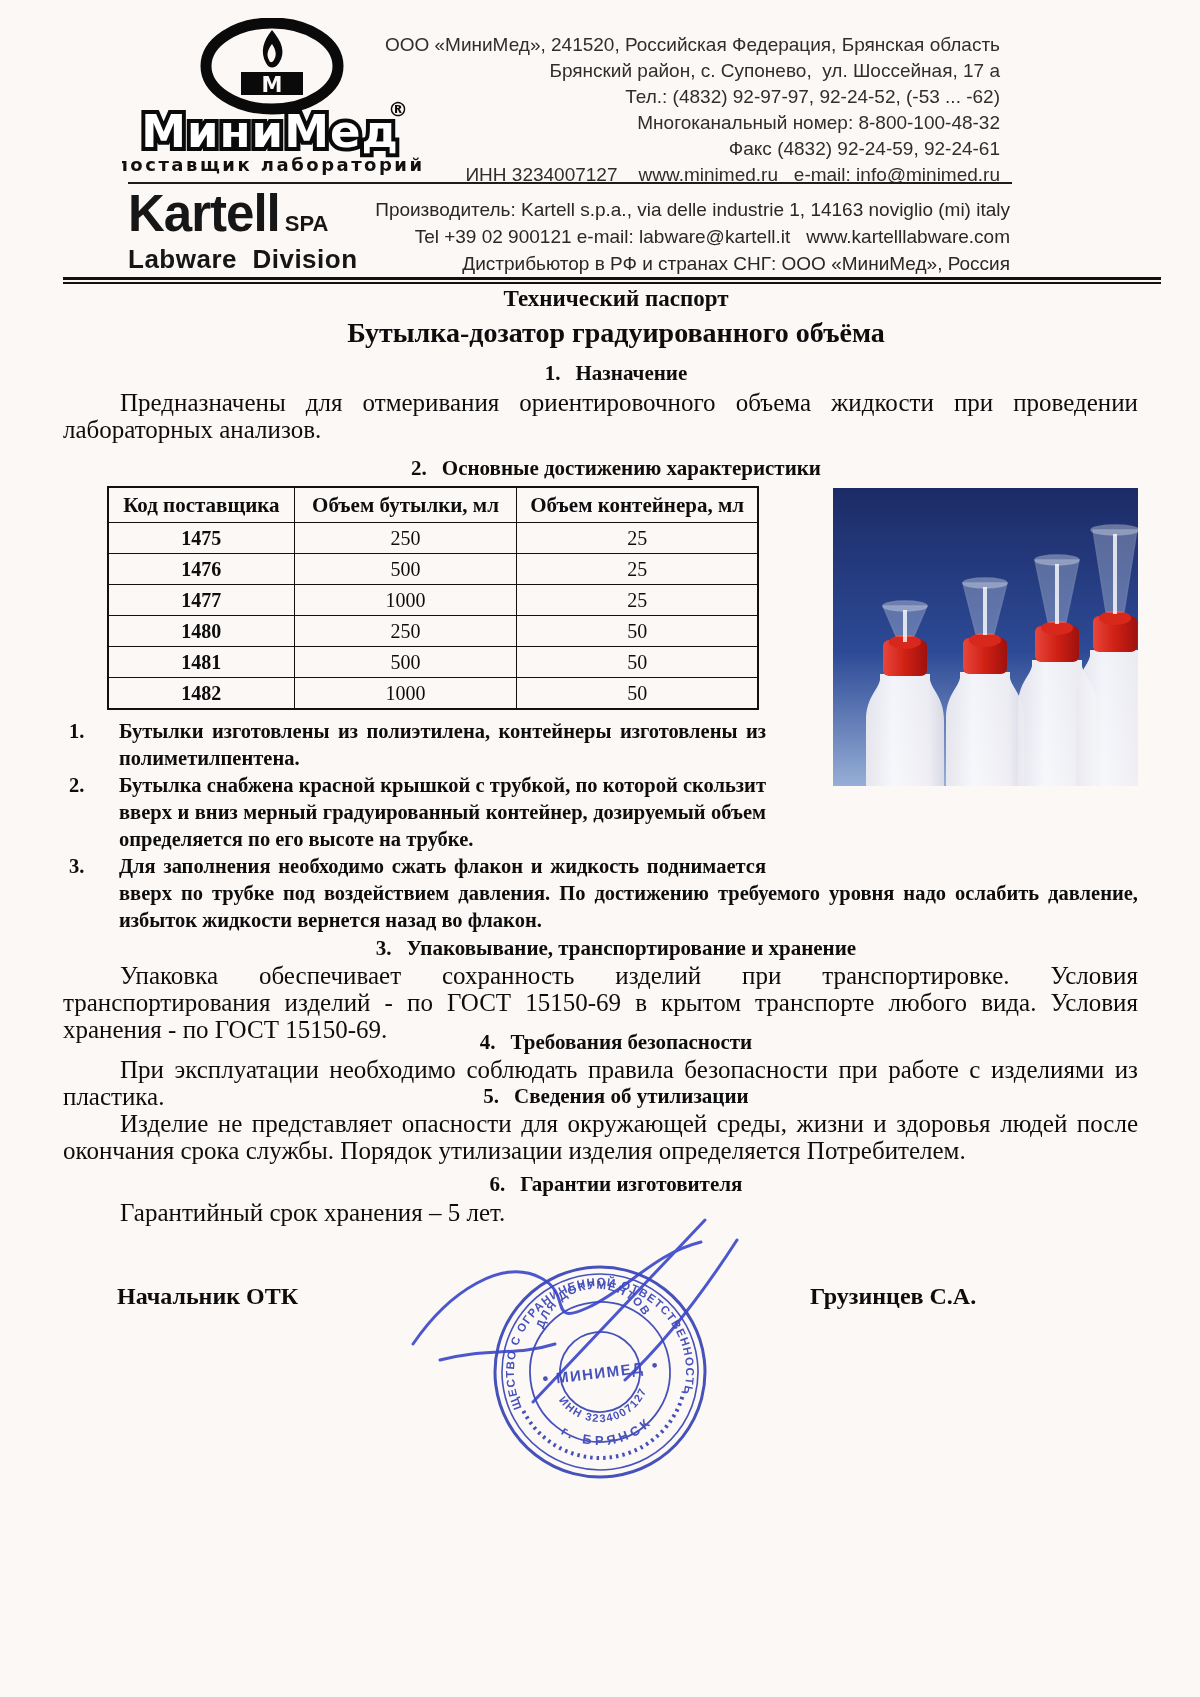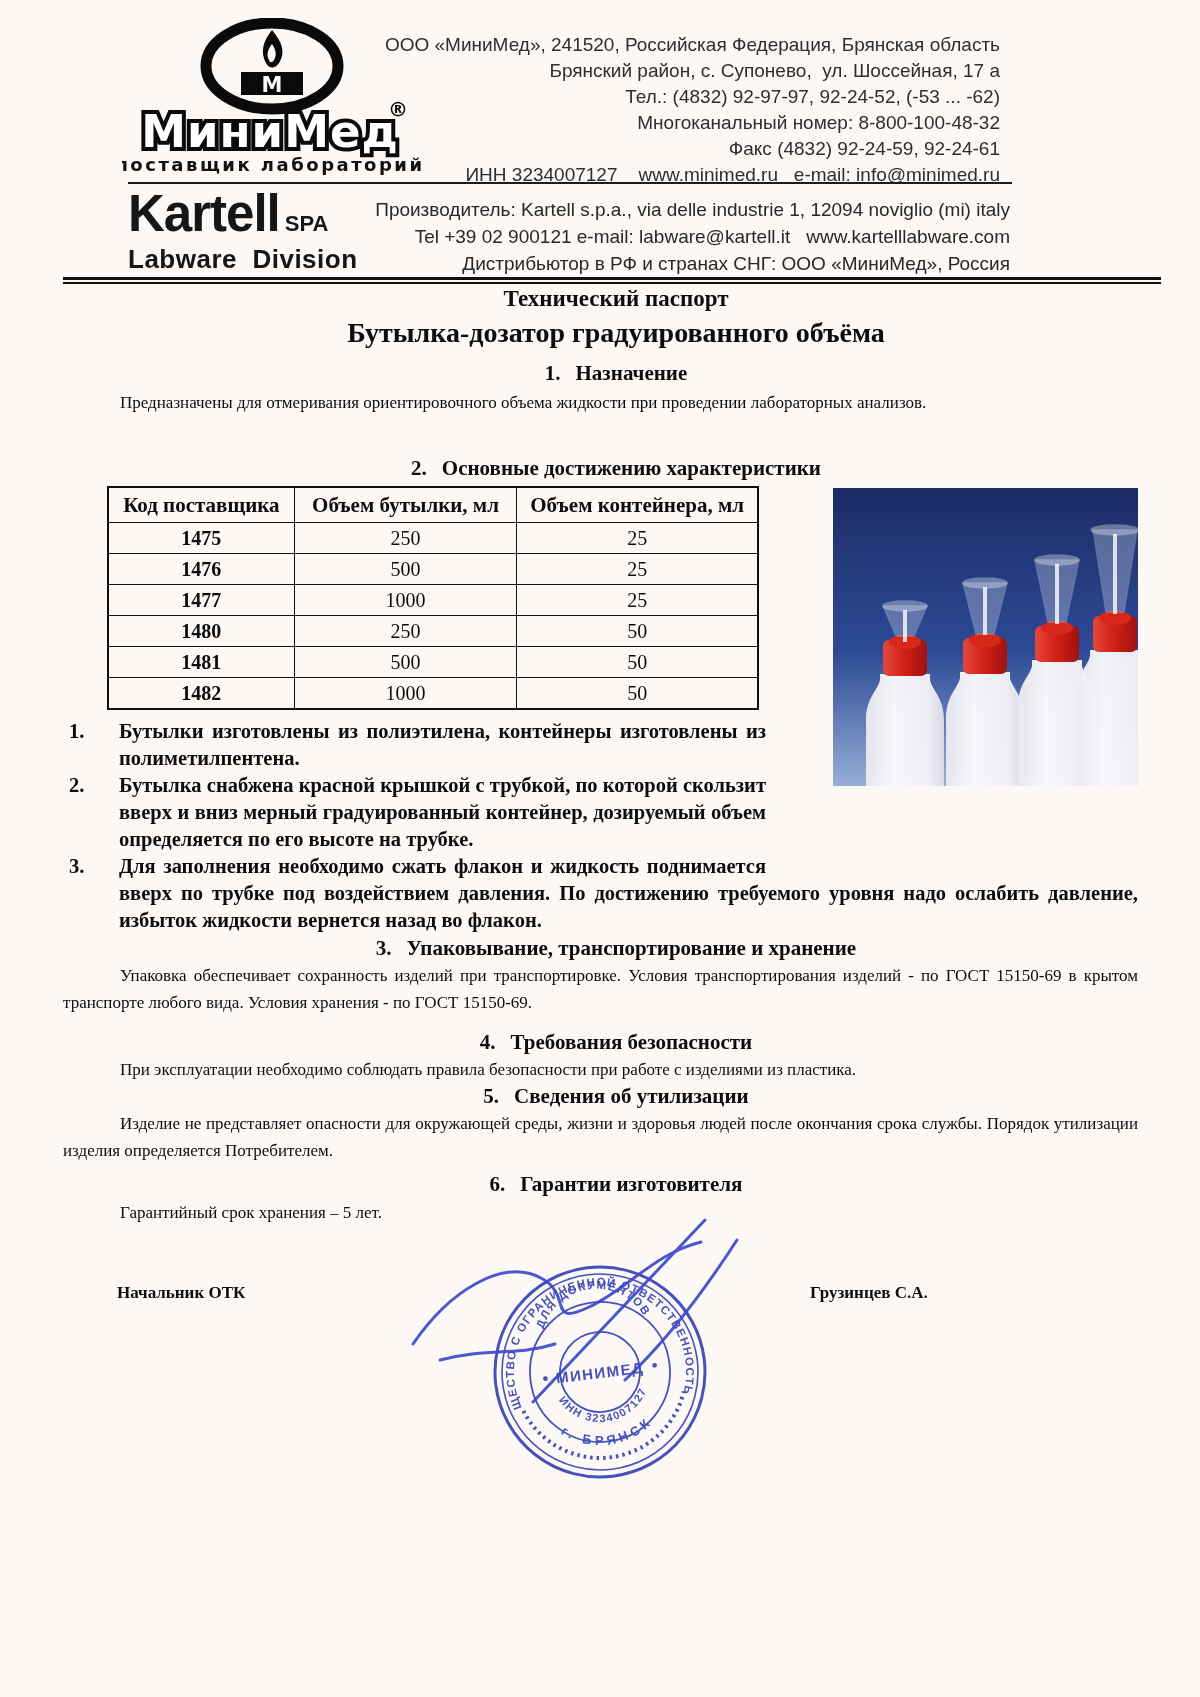--- a/index.html
+++ b/index.html
@@ -21,38 +21,38 @@
   .kartell-right{position:absolute;top:196px;right:190px;text-align:right;
     font-family:"Liberation Sans", sans-serif;font-size:19px;line-height:27px;color:#282828;}
   .rule-2{position:absolute;top:277px;left:63px;width:1098px;height:7px;
     border-top:3px solid #111;border-bottom:2px solid #111;box-sizing:border-box;}
   
   .center{position:absolute;left:16px;width:1200px;text-align:center;}
   .banner{top:286px;font-size:23px;font-weight:bold;}
   .doc-title{top:317px;font-size:28px;font-weight:bold;}
   .sec-head{font-size:21px;font-weight:bold;}
   .sec-num{margin-right:15px;}
-  .para{position:absolute;left:63px;width:1075px;font-size:17px;line-height:27px;
+  .para{position:absolute;left:63px;width:1075px;font-size:25px;line-height:27px;
     text-align:justify;text-indent:57px;}
   
   .main-flow{position:absolute;left:63px;top:486px;width:1075px;}
   .photo-float{float:right;width:372px;height:385px;}
   .photo{display:block;margin-left:67px;margin-top:2px;}
   table.spec{border-collapse:collapse;margin-left:44px;width:652px;}
   table.spec th,table.spec td{border:1.5px solid #111;text-align:center;padding:0;}
   table.spec th{font-size:21px;height:34px;}
   table.spec td{font-size:20px;height:30px;}
   table.spec td.code{font-weight:bold;}
   table.spec{border:2px solid #111;}
   .notes{margin-top:8px;font-weight:bold;}
   .note{font-size:20.5px;line-height:27px;text-align:justify;
     padding-left:50px;text-indent:-50px;margin:0 0 0 6px;}
   .note-num{display:inline-block;width:50px;text-indent:0;}
   
-  .sig-label{position:absolute;font-size:17px;font-weight:bold;}
+  .sig-label{position:absolute;font-size:24px;font-weight:bold;}
   .stamp-svg{position:absolute;left:385px;top:1192px;}
   .stamp-arc-text{font-family:"Liberation Sans", sans-serif;font-weight:bold;}
 </style>
 </head>
 <body>
 
 <div class="page">
 
   <svg class="logo-svg" width="300" height="158" viewBox="0 0 300 158">
     <g>
@@ -76,21 +76,21 @@
     <div>ИНН 3234007127&nbsp;&nbsp;&nbsp;&nbsp;www.minimed.ru&nbsp;&nbsp;&nbsp;e-mail: info@minimed.ru</div>
   </div>
 
   <div class="rule-1"></div>
 
   <div class="kartell">
     <div><span class="k-name">Kartell</span><span class="k-spa">SPA</span></div>
     <div class="k-div">Labware&nbsp; Division</div>
   </div>
   <div class="kartell-right">
-    <div>Производитель: Kartell s.p.a., via delle industrie 1, 12094 noviglio (mi) italy</div>
+    <div>Производитель: Kartell s.p.a., via delle industrie 1, 14163 noviglio (mi) italy</div>
     <div>Tel +39 02 900121  e-mail: labware@kartell.it&nbsp;&nbsp; www.kartelllabware.com</div>
     <div>Дистрибьютор в РФ и странах СНГ: ООО «МиниМед», Россия</div>
   </div>
 
   <div class="rule-2"></div>
 
   <div class="center banner">Технический паспорт</div>
   <div class="center doc-title">Бутылка-дозатор градуированного объёма</div>
 
   <div class="center sec-head" style="top:361px;">

